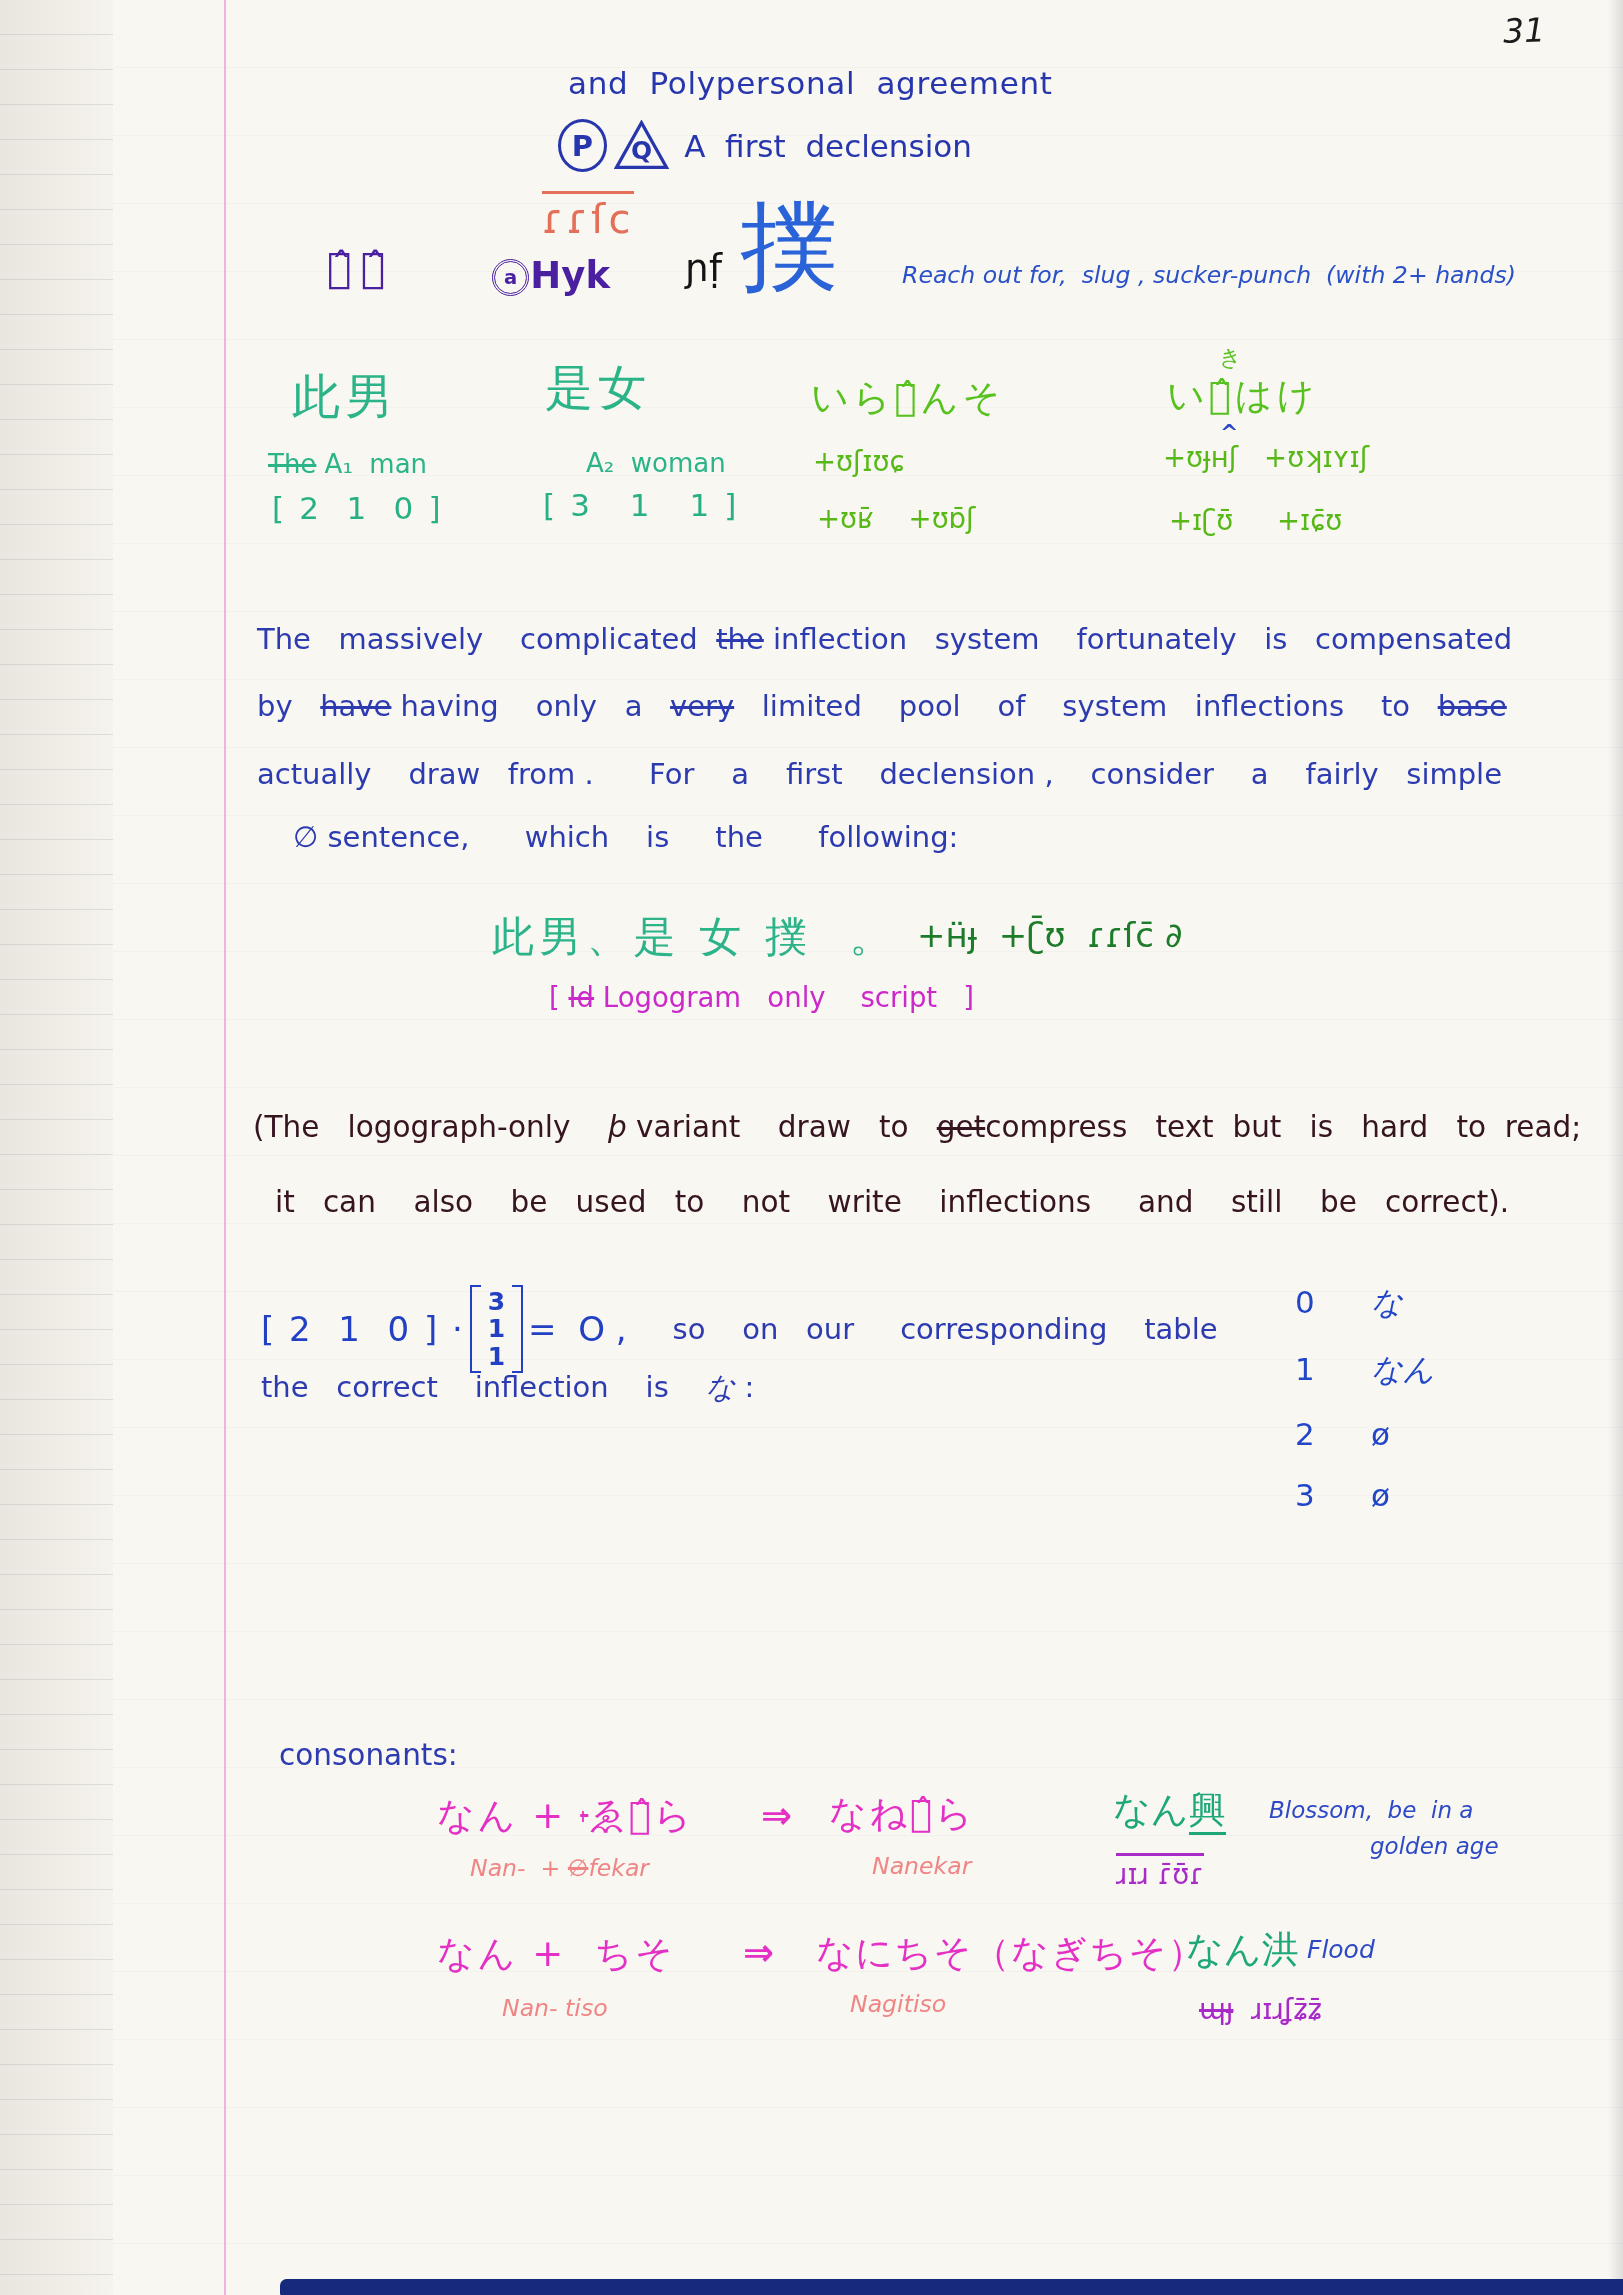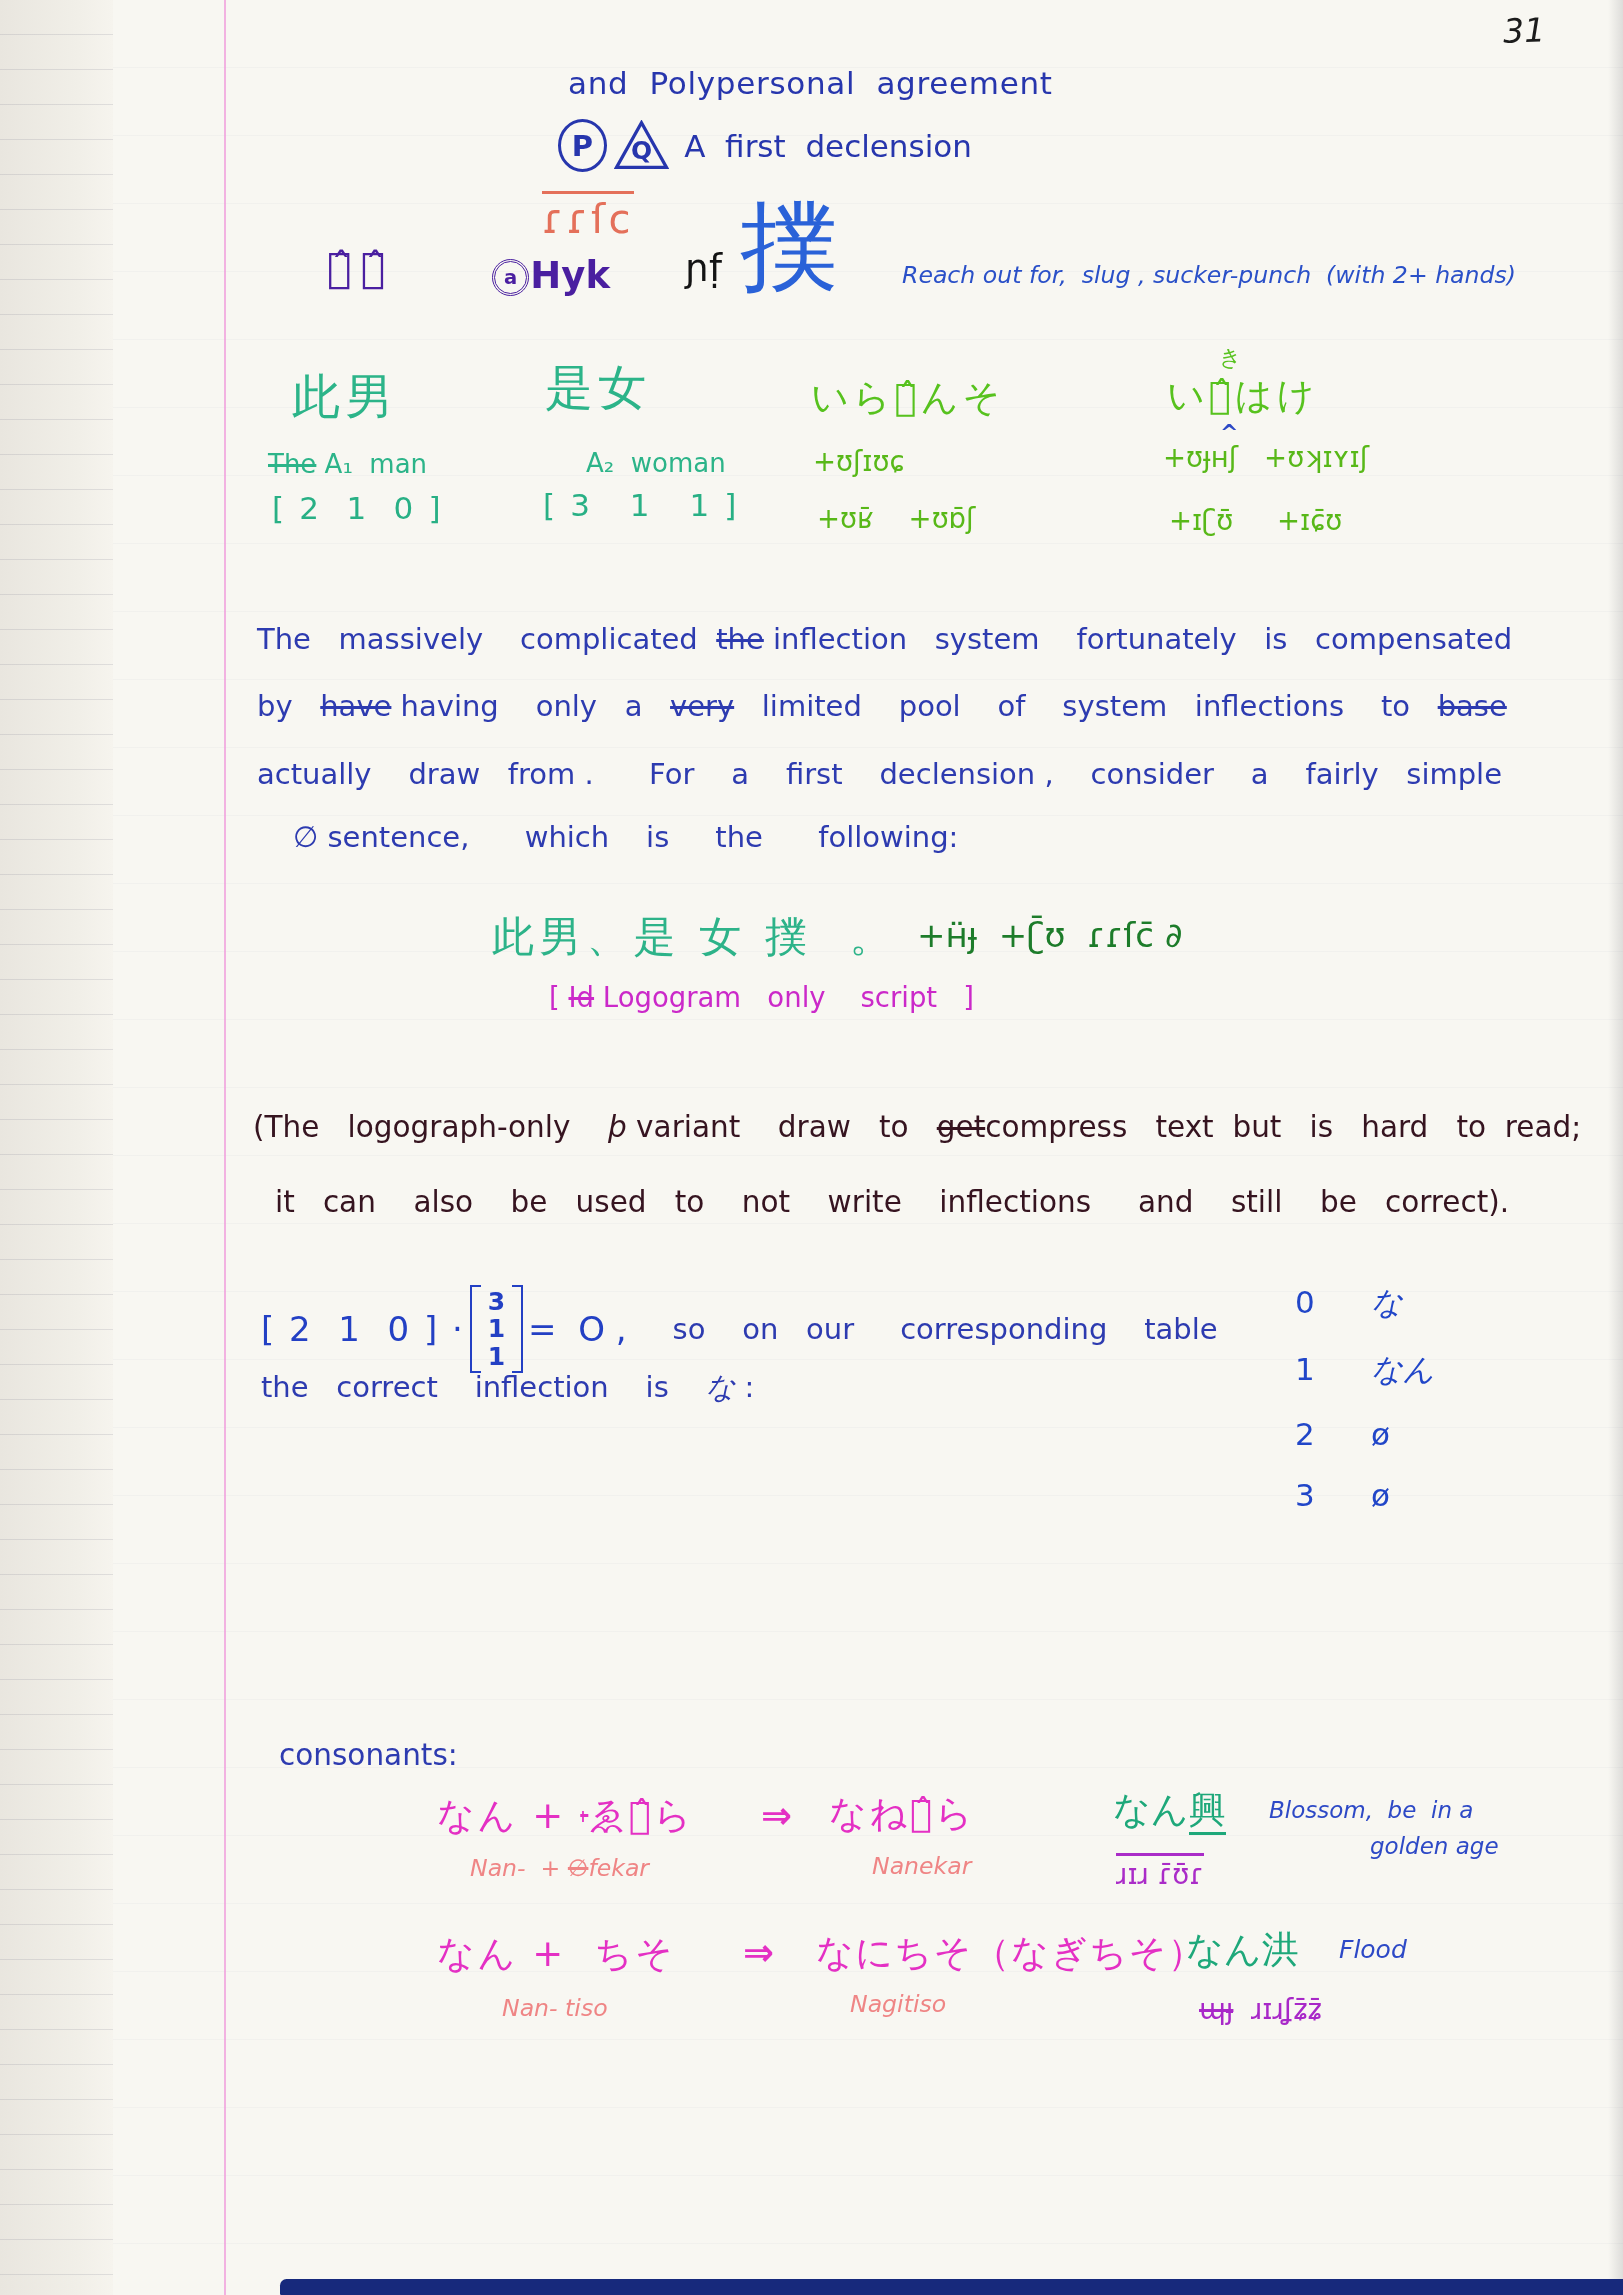--- a/index.html
+++ b/index.html
@@ -161,19 +161,19 @@
   <div class="abs" style="left:1116px;top:1858px;font-size:27.5px;color:#aa2cc8;">
     <span class="ovl hw">ɹɪɹ ɾ̄ʊ̄ɾ</span>
   </div>
   <div class="abs hw ital" style="left:1269px;top:1797px;font-size:23px;color:#2d49c6;">Blossom,  be  in a</div>
   <div class="abs hw ital" style="left:1370px;top:1833px;font-size:23px;color:#2d49c6;">golden age</div>
 
   <div class="abs hw" style="left:437px;top:1929px;font-size:37px;color:#e430c4;letter-spacing:2.6px;">なん +  ちそ</div>
   <div class="abs hw" style="left:743px;top:1931px;font-size:37px;color:#e430c4;font-weight:bold;">⇒</div>
   <div class="abs hw" style="left:816px;top:1928px;font-size:37px;color:#e430c4;letter-spacing:1.3px;">なにちそ（なぎちそ）</div>
   <div class="abs hw" style="left:1186px;top:1925px;font-size:37px;color:#1ea87a;">なん洪</div>
-  <div class="abs hw ital" style="left:1307px;top:1935px;font-size:25px;color:#2d49c6;margin-left:32px;">Flood</div>
+  <div class="abs hw ital" style="left:1307px;top:1935px;font-size:25px;color:#2d49c6;">Flood</div>
   <div class="abs hw ital" style="left:502px;top:1994px;font-size:23.6px;color:#ef8585;">Nan- tiso</div>
   <div class="abs hw ital" style="left:850px;top:1990px;font-size:23.6px;color:#ef8585;">Nagitiso</div>
   <div class="abs hw" style="left:1199px;top:1993px;font-size:27.5px;color:#a828c8;"><span class="struck">ɰɟ</span><span>  ɹɪɹʆʑ̄ʑ̄</span></div>
 
 </div>
 
 
 </body></html>

